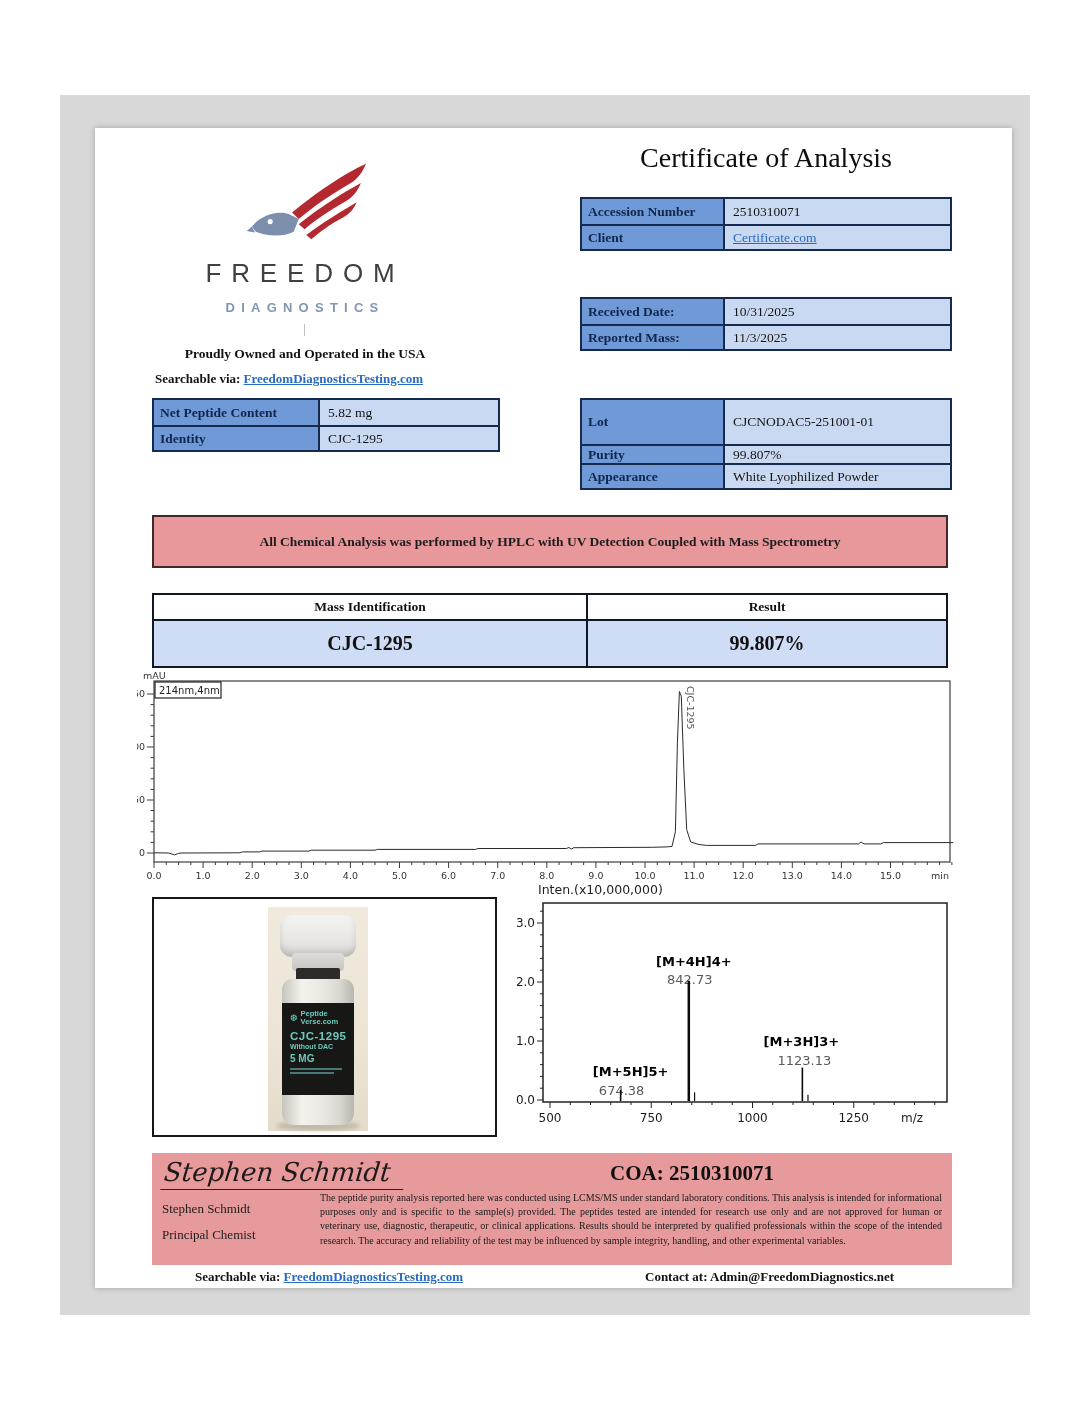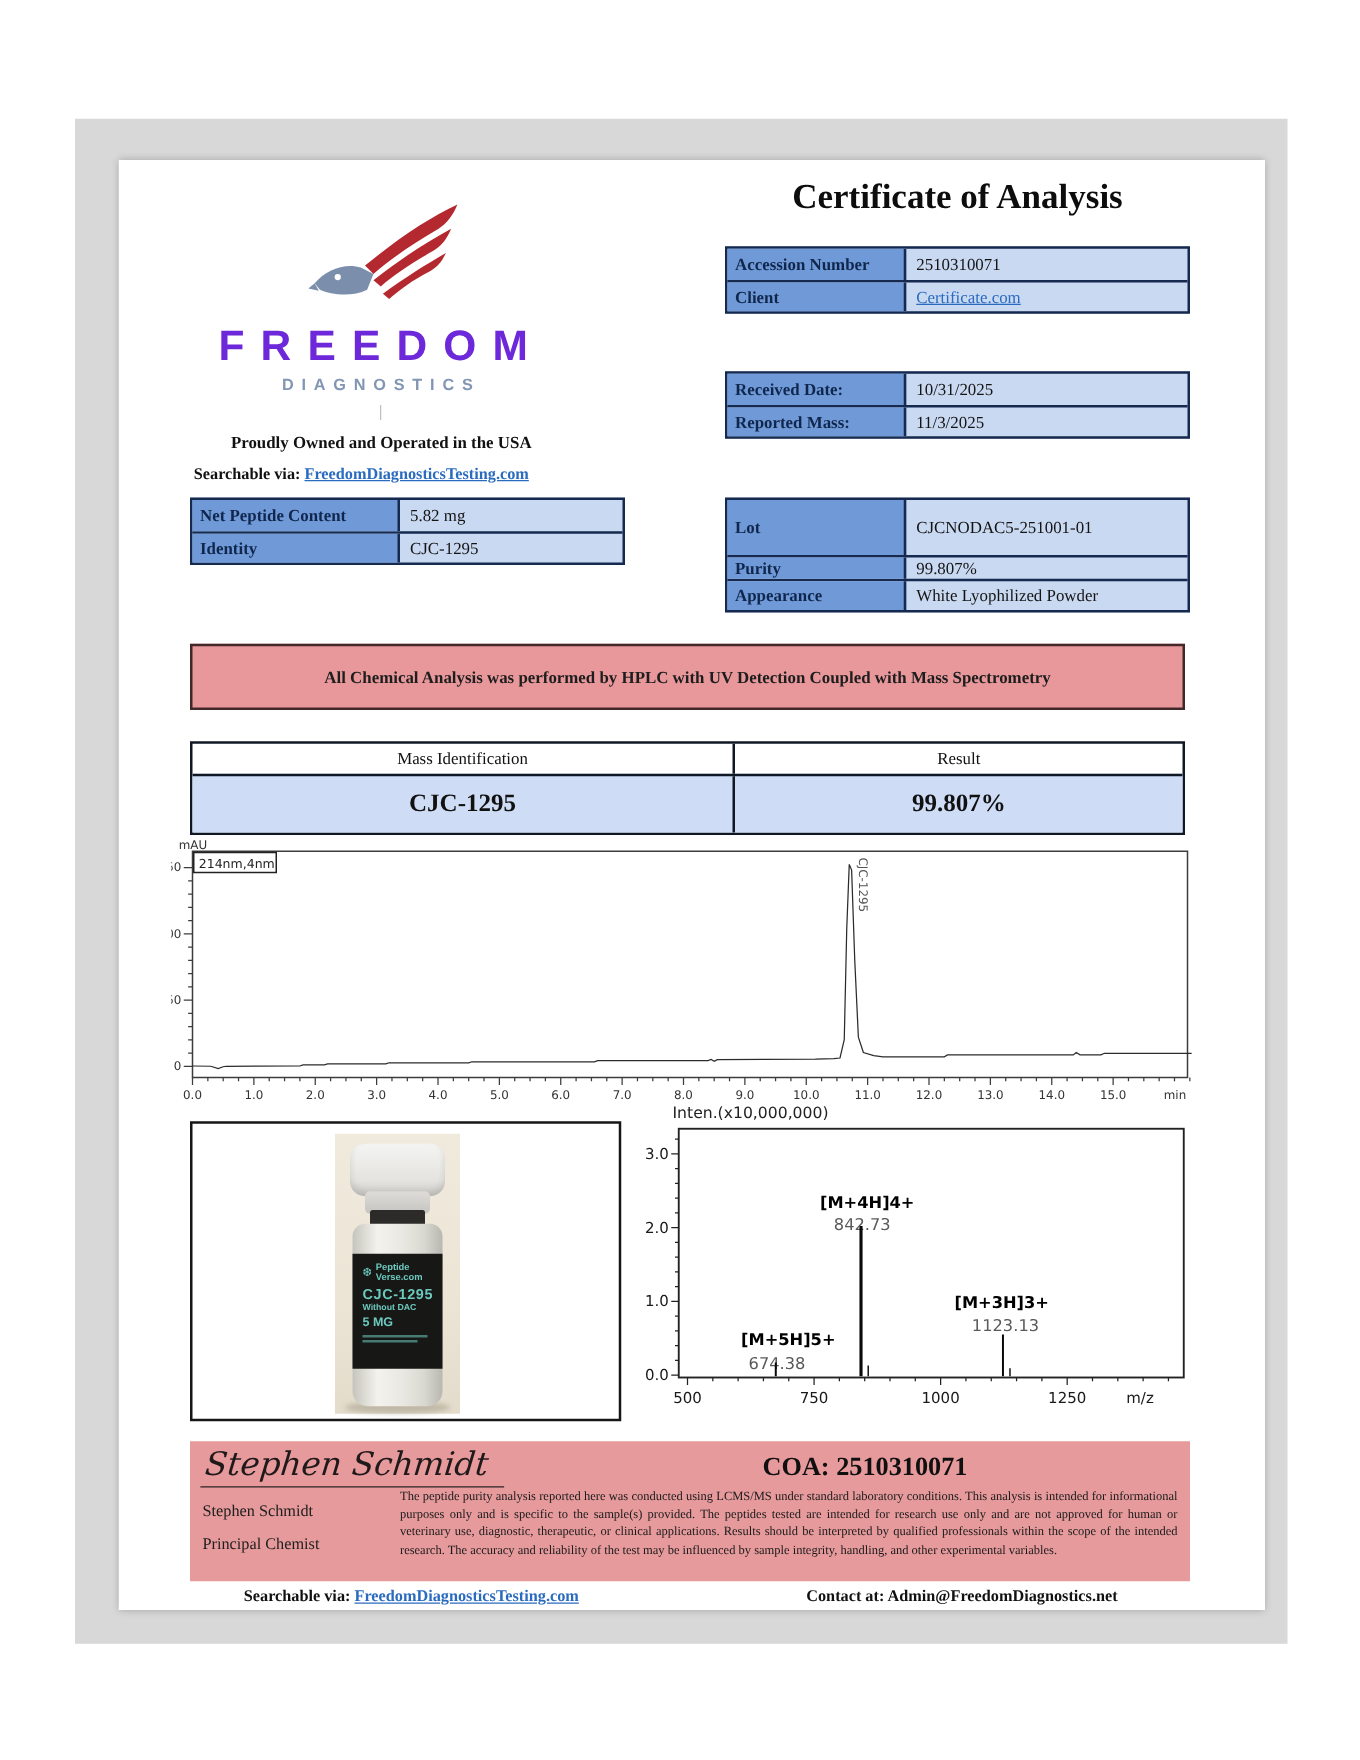--- a/index.html
+++ b/index.html
@@ -4,22 +4,22 @@
 <style>
   html,body{margin:0;padding:0;background:#ffffff;}
   .canvas{position:relative;width:1088px;height:1408px;background:#ffffff;overflow:hidden;
           font-family:"Liberation Serif",serif;}
   .mat{position:absolute;left:60px;top:95px;width:970px;height:1220px;background:#d8d8d8;}
   .page{position:absolute;left:95px;top:128px;width:917px;height:1160px;background:#ffffff;
         box-shadow:0 0 6px rgba(0,0,0,0.25);}
   .abs{position:absolute;}
 
   
-  .brand{font-family:"Liberation Sans",sans-serif;font-weight:bold;font-size:34px;
-         color:#6d28d9;letter-spacing:0.38em;text-align:center;}
+  .brand{font-family:"Liberation Sans",sans-serif;font-weight:normal;font-size:26px;
+         color:#404040;letter-spacing:0.38em;text-align:center;}
   .brand-sub{font-family:"Liberation Sans",sans-serif;font-weight:bold;font-size:13px;
          color:#8296b4;letter-spacing:0.48em;text-align:center;}
   .tagline{font-size:13.5px;font-weight:bold;color:#111;text-align:center;}
   .searchline{font-size:13px;font-weight:bold;color:#111;}
   .doclink{color:#2a6bbf;text-decoration:underline;cursor:pointer;}
 
   
   .tbl{position:absolute;border:2px solid #16294e;background:#c9d9f2;box-sizing:border-box;}
   .trow{display:flex;border-top:2px solid #16294e;box-sizing:border-box;}
   .trow:first-child{border-top:none;}
@@ -31,21 +31,21 @@
   
   .banner{position:absolute;border:2px solid #43282a;background:#e8979a;display:flex;
           align-items:center;justify-content:center;font-weight:bold;font-size:13.5px;color:#1d1d1d;box-sizing:border-box;}
   .mtbl{position:absolute;border:2px solid #101826;box-sizing:border-box;background:#ffffff;}
   .mrow{display:flex;box-sizing:border-box;}
   .mhead{height:24px;}
   .mdata{height:47px;background:#cfdcf5;border-top:2px solid #101826;}
   .mcell{display:flex;align-items:center;justify-content:center;box-sizing:border-box;}
   .mcell.c1{width:54.8%;border-right:2px solid #101826;}
   .mcell.c2{flex:1;}
-  .mhead .mcell{font-weight:normal;font-size:13.5px;color:#111;}
+  .mhead .mcell{font-weight:bold;font-size:13.5px;color:#111;}
   .mdata .mcell{font-weight:bold;font-size:20px;color:#111;}
 
   
   .chartbox{position:absolute;background:#ffffff;}
   svg text{font-family:"DejaVu Sans",sans-serif;}
   .ms-title{position:absolute;font-family:"DejaVu Sans",sans-serif;font-size:12.5px;color:#222;}
 
   
   .photo-frame{position:absolute;border:2px solid #161616;background:#ffffff;box-sizing:border-box;}
   .photo{position:absolute;left:114px;top:8px;width:100px;height:224px;
@@ -107,21 +107,21 @@
       <div class="trow" style="height:25px">
         <div class="tlabel" style="width:166px">Net Peptide Content</div>
         <div class="tvalue">5.82 mg</div>
       </div>
       <div class="trow" style="height:25px">
         <div class="tlabel" style="width:166px">Identity</div>
         <div class="tvalue">CJC-1295</div>
       </div>
     </div>
 
-    <div class="abs" style="left:485px;top:14px;width:372px;text-align:center;font-size:28px;font-weight:bold;color:#0d0d0d">Certificate of Analysis</div>
+    <div class="abs" style="left:485px;top:14px;width:372px;text-align:center;font-size:28px;font-weight:normal;color:#0d0d0d">Certificate of Analysis</div>
 
     <div class="tbl" style="left:485px;top:69px;width:372px">
       <div class="trow" style="height:25px">
         <div class="tlabel" style="width:143px">Accession Number</div>
         <div class="tvalue">2510310071</div>
       </div>
       <div class="trow" style="height:25px">
         <div class="tlabel" style="width:143px">Client</div>
         <div class="tvalue">
           <a class="doclink">Certificate.com</a>

